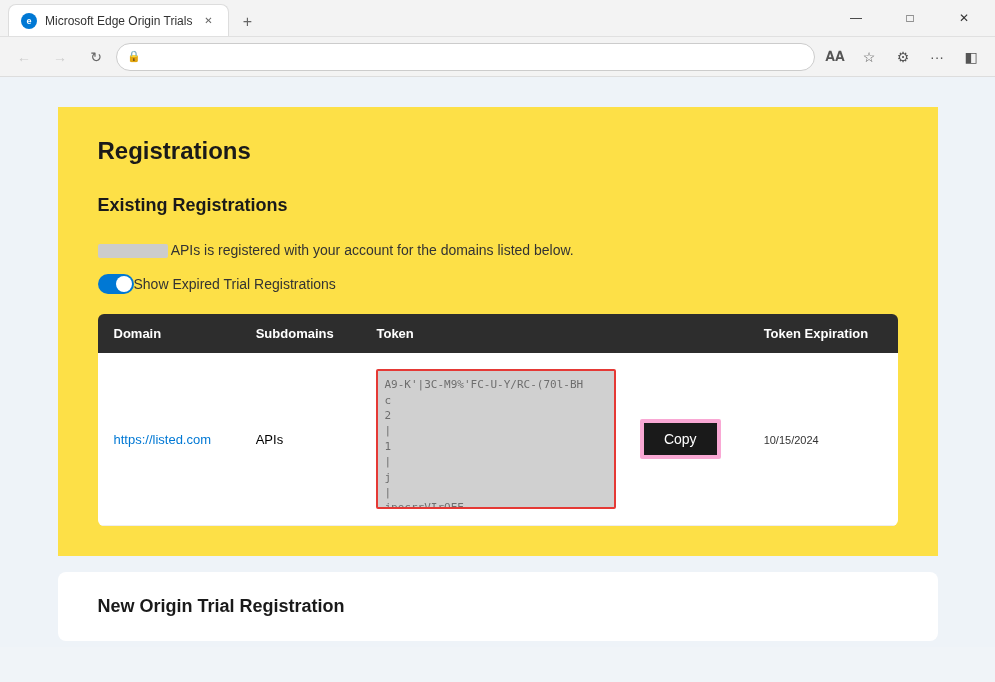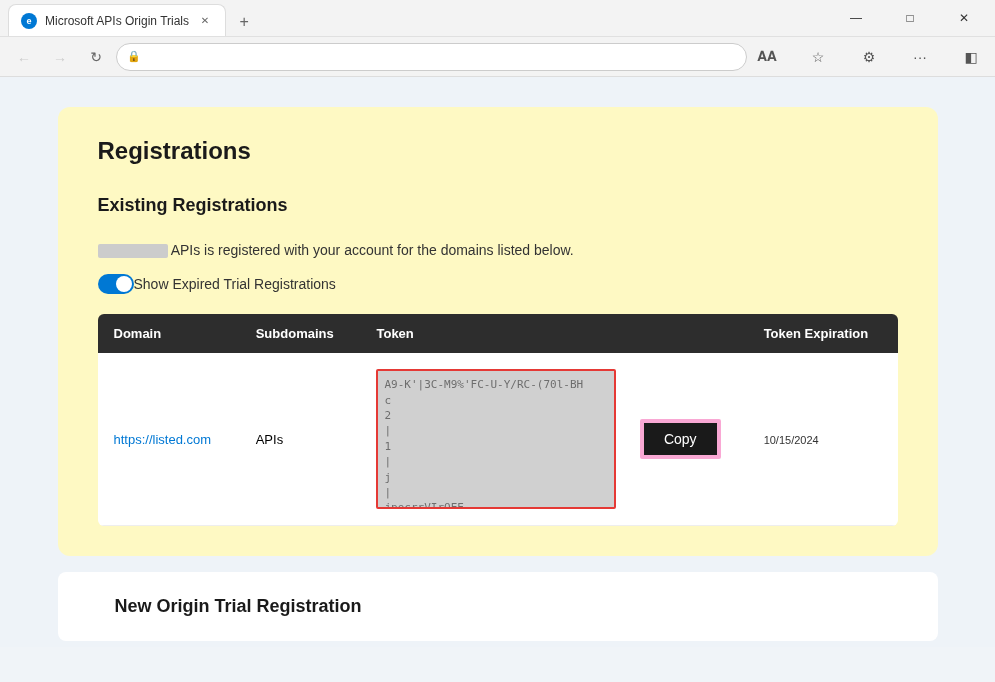--- a/index.html
+++ b/index.html
@@ -136,21 +136,21 @@
       gap: 6px;
       font-size: 13px;
       color: #333;
     }
     .lock-icon {
       color: #666;
       font-size: 11px;
     }
     .toolbar-actions {
       display: flex;
-      gap: 19px;
+      gap: 2px;
     }
     .toolbar-action-btn {
       width: 32px;
       height: 32px;
       border: none;
       background: transparent;
       border-radius: 4px;
       display: flex;
       align-items: center;
       justify-content: center;
@@ -162,22 +162,22 @@
     
     .page-content {
       background: #eef3f8;
       height: calc(682px - 112px);
       overflow-y: auto;
       position: relative;
       padding: 30px 40px;
     }
 
     .main-panel {
-      background: #fef9c3;
-      border-radius: 12px;
+      background: #fde047;
+      border-radius: 0;
       padding: 30px 40px;
       max-width: 880px;
       margin: 0 auto;
     }
 
     h1.page-title {
       font-size: 24px;
       font-weight: 600;
       color: #1a1a1a;
       margin-bottom: 30px;
@@ -298,21 +298,21 @@
 
     .expiration-date {
       color: #333;
       font-size: 11px;
     }
 
     
     .new-registration-section {
       background: white;
       border-radius: 8px;
-      padding: 24px 57px;
+      padding: 24px 40px;
       max-width: 880px;
       margin: 16px auto 4px;
     }
     .new-registration-title {
       font-size: 18px;
       font-weight: 600;
       color: #1a1a1a;
     }
 
     
@@ -322,21 +322,21 @@
   </style>
 </head>
 <body>
 
 <div class="browser-chrome">
 
   <div class="title-bar">
     <div class="tab-bar" style="flex:1; display:flex; align-items:flex-end; padding:0;">
       <div class="tab">
         <div class="tab-icon">e</div>
-        <span>Microsoft APIs Origin Trials</span>
+        <span>Microsoft Edge Origin Trials</span>
         <div class="tab-close">✕</div>
       </div>
       <div class="new-tab-btn">+</div>
     </div>
     <div class="window-controls">
       <button class="win-btn">—</button>
       <button class="win-btn">□</button>
       <button class="win-btn close">✕</button>
     </div>
   </div>

